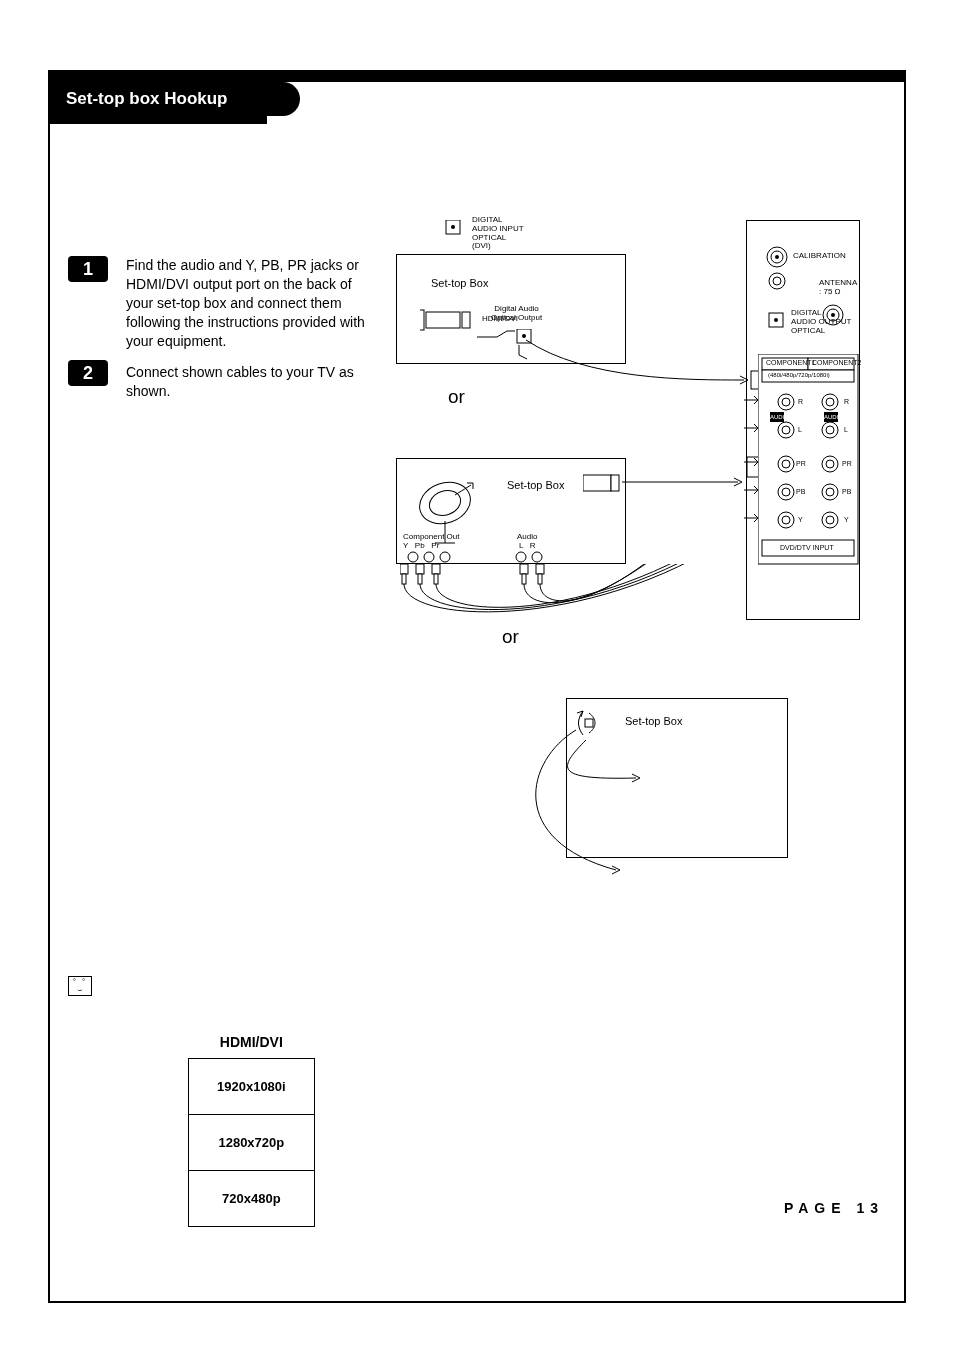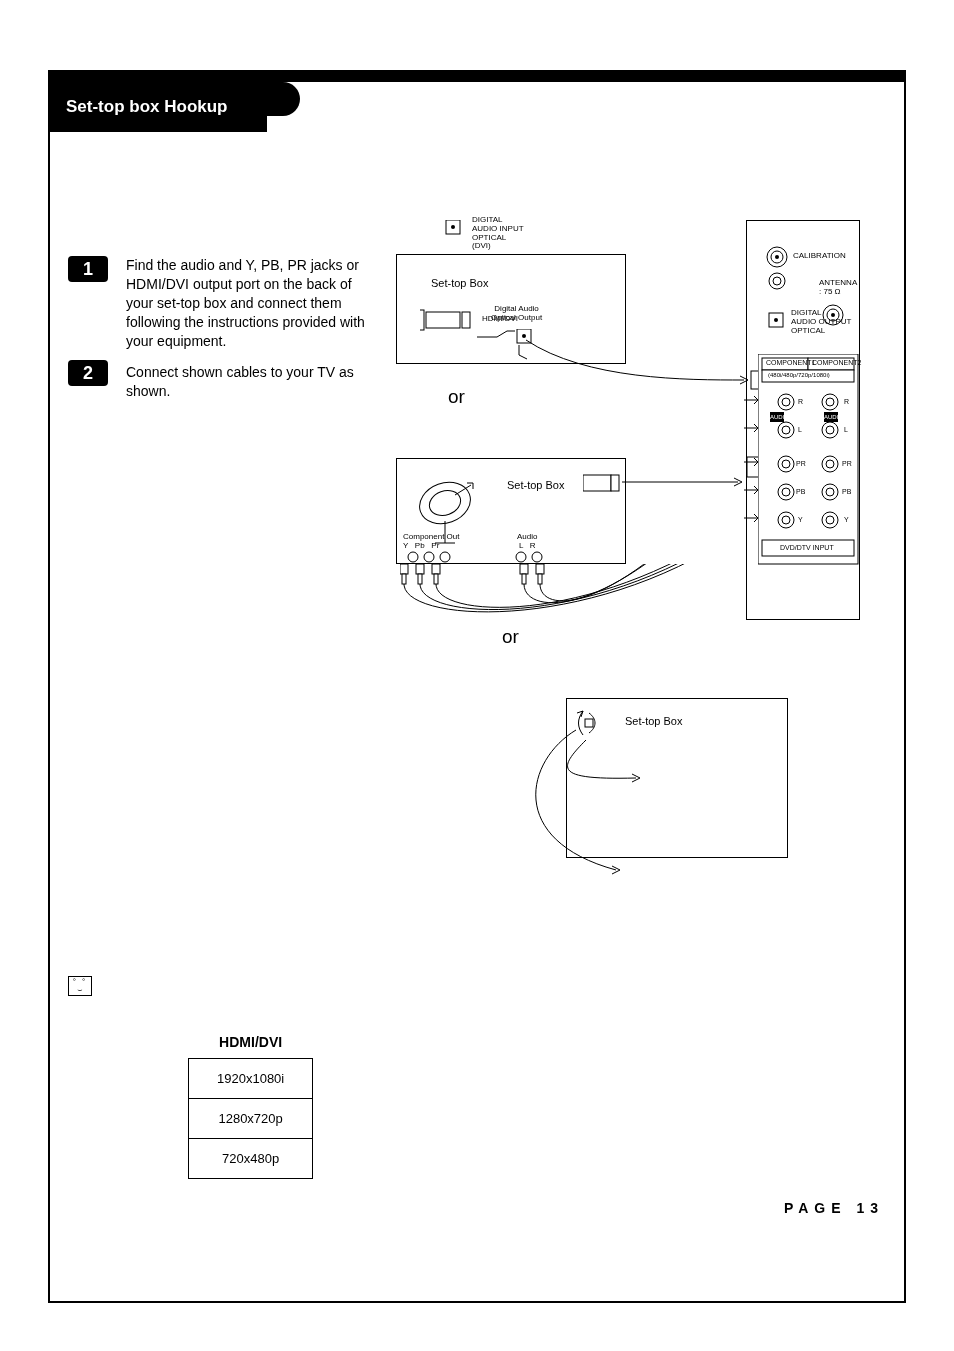--- a/index.html
+++ b/index.html
@@ -1,34 +1,34 @@
 <!DOCTYPE html>
 <html><head>
 <meta charset="utf-8">
 <style>
   html,body{margin:0;padding:0;background:#fff;font-family:Helvetica,Arial,sans-serif;color:#000}
   .page{width:954px;height:1351px;position:relative;box-sizing:border-box}
   .frame{position:absolute;left:48px;top:70px;right:48px;bottom:48px;border:2px solid #000;border-top:none;border-left:2px solid #000;border-right:2px solid #000;border-bottom:2px solid #000}
   .topbar{position:absolute;left:48px;top:70px;width:858px;height:12px;background:#000}
-  .title-tab{position:absolute;left:48px;top:82px;height:34px;display:flex;}
+  .title-tab{position:absolute;left:48px;top:82px;height:34px;display:flex;align-items:center}
   .title-tab .lbl{background:#000;color:#fff;font-weight:bold;font-size:17px;padding:8px 40px 8px 18px;height:100%;display:flex;align-items:center}
   .title-tab .cap{width:34px;height:100%;background:#000;border-top-right-radius:17px;border-bottom-right-radius:17px;margin-left:-1px}
   .step{position:absolute;left:68px;width:40px;height:26px;background:#000;color:#fff;font-weight:bold;font-size:18px;display:flex;align-items:center;justify-content:center;border-radius:4px}
   .step1{top:256px}
   .step2{top:360px}
   .step-text{position:absolute;left:126px;width:252px;font-size:14px;line-height:1.35}
   .st1{top:256px}
   .st2{top:363px}
   .tip-row{position:absolute;left:68px;top:976px;display:flex;align-items:flex-start;gap:18px}
   .tip-icon{width:22px;height:18px;border:1px solid #000;display:flex;flex-direction:column;align-items:center;justify-content:center;font-size:8px;line-height:1}
   .tip-icon .dots{letter-spacing:2px}
   .tip-text{font-style:italic;font-size:14px}
   .tables{position:absolute;left:188px;top:1034px;display:flex;gap:70px;align-items:flex-start}
   .tbl{border-collapse:collapse}
-  .tbl th,.tbl td{border:1px solid #000;font-size:13px;padding:12px 28px;text-align:center;font-weight:normal}
+  .tbl th,.tbl td{border:1px solid #000;font-size:13px;padding:20px 28px;text-align:center;font-weight:bold}
   .tbl-title{font-weight:bold;text-align:center;font-size:14px;margin-bottom:8px}
   .comp-title{font-weight:bold;text-align:center;font-size:13px;margin-bottom:8px}
   .subhdr td{font-weight:bold;padding:3px 10px}
   .page-num{position:absolute;right:70px;top:1200px;font-size:14px;letter-spacing:6px;font-weight:bold}
   
   .diagram{position:absolute;left:386px;top:220px;width:490px;height:730px}
   .box{position:absolute;border:1px solid #000;box-sizing:border-box;font-size:9px}
   .stb-top{left:10px;top:34px;width:230px;height:110px}
   .stb-mid{left:10px;top:238px;width:230px;height:106px}
   .stb-bot{left:180px;top:478px;width:222px;height:160px}

